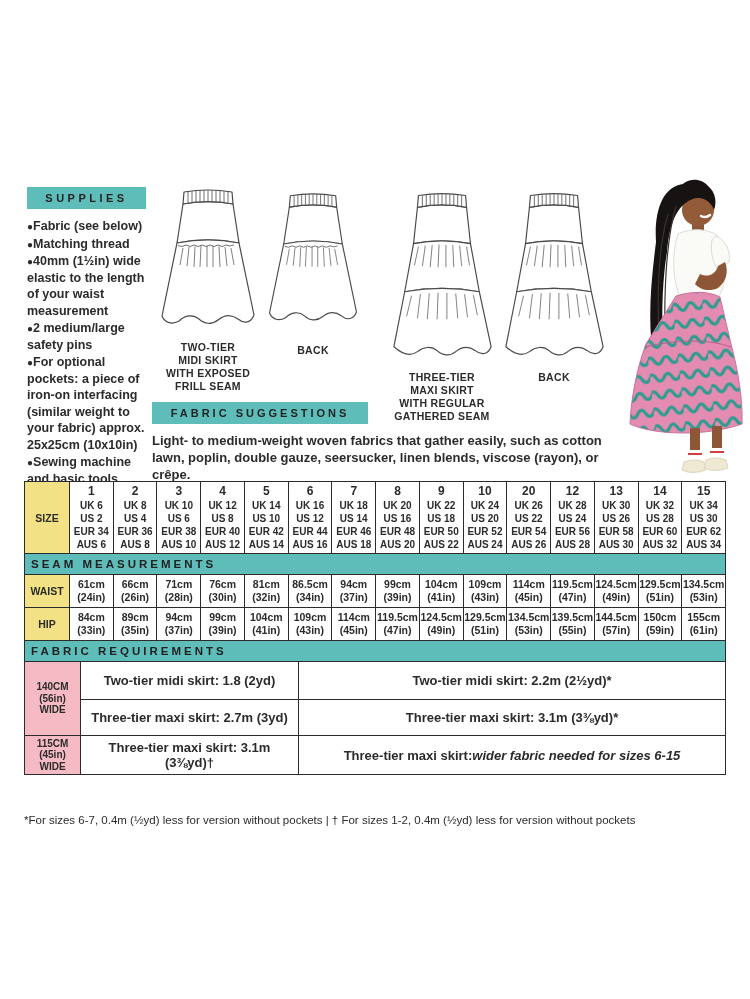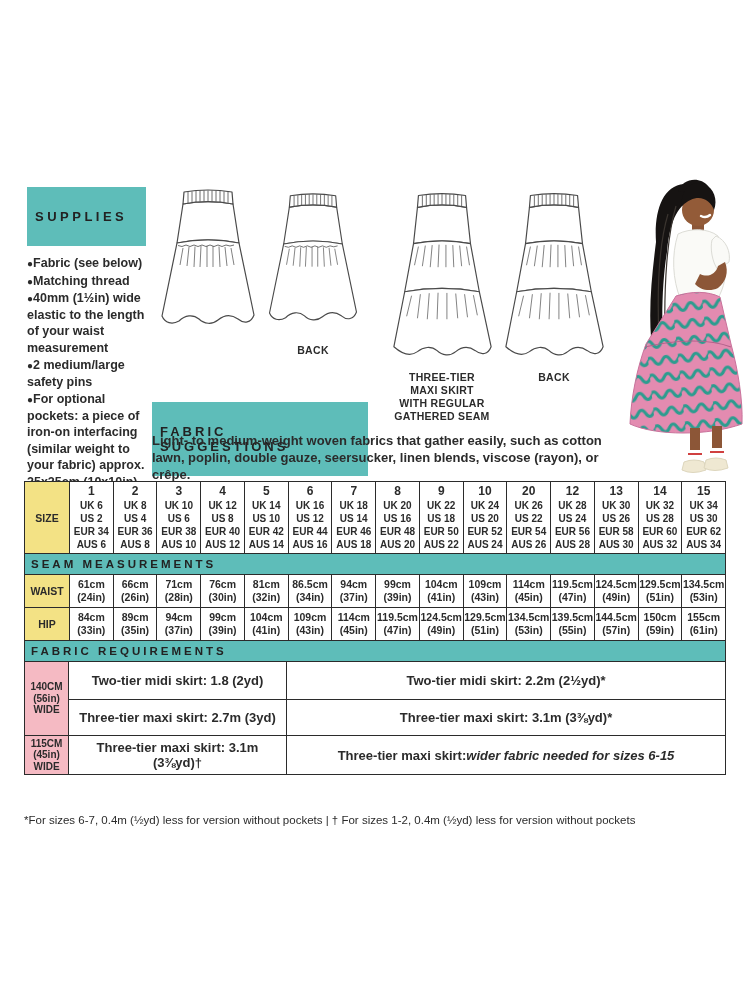--- a/index.html
+++ b/index.html
@@ -5,21 +5,21 @@
   * { margin:0; padding:0; box-sizing:border-box; }
   html,body { background:#fff; }
   .page {
     position:relative; width:750px; height:999px; margin:0 auto;
     background:#fff; overflow:hidden;
     font-family:"Liberation Sans","DejaVu Sans",sans-serif;
     color:#2b2b2b;
   }
   .banner {
     background:var(--teal,#5ebdb9); color:#222; font-weight:bold;
-    font-size:13px; letter-spacing:3.5px; padding:22px 8px; 
+    font-size:11px; letter-spacing:3.5px; padding:5px 8px; text-align:center;
   }
   
   .supplies { position:absolute; left:27px; top:187px; width:119px; }
   .supplies .banner { margin-bottom:9px; }
   .supplies-list { list-style:none; font-size:12.5px; font-weight:bold; line-height:1.32;margin-top:9px; }
   .supplies-list li { margin-bottom:1px; }
   .supplies-list li::before { content:"\25CF "; font-size:10px; }
   
   .drawing { position:absolute; }
   .drawing-label {
@@ -51,21 +51,21 @@
   }
   .hdr-row { min-height:71px; }
   .hdr-num { font-size:12px; margin-bottom:1px; }
   .hdr-lines { font-size:10px; line-height:1.3; }
   .meas-row { min-height:33px; }
   .meas-row .cell { font-size:10.5px; line-height:1.25; }
   .tbanner { border-top:1.5px solid #2b2b2b; text-align:left; letter-spacing:3px; font-size:11.5px; padding:4px 6px; }
   
   .fr-block { display:flex; border-top:1.5px solid #2b2b2b; }
   .fr-side {
-    width:44px; flex:none; background:var(--pink,#f5bac3); border-right:1.5px solid #2b2b2b;
+    width:56px; flex:none; background:var(--pink,#f5bac3); border-right:1.5px solid #2b2b2b;
     display:flex; align-items:center; justify-content:center; text-align:center;
     font-size:10px; line-height:1.15; white-space:pre-line;
   }
   .fr-main { flex:1; display:flex; flex-direction:column; }
   .fr-row { display:flex; min-height:36.5px; }
   .fr-row + .fr-row { border-top:1.5px solid #2b2b2b; }
   .fr-cell {
     display:flex; align-items:center; justify-content:center; text-align:center;
     font-size:13px; padding:4px 6px;
   }
@@ -132,20 +132,24 @@
   <svg class="drawing" style="left:261px;top:187px" width="104" height="148" viewBox="0 0 110 148">
       <use href="#g-two-tier"></use>
     </svg>
   <svg class="drawing" style="left:388px;top:189px" width="108" height="178" viewBox="0 0 110 178">
       <use href="#g-three-tier"></use>
     </svg>
   <svg class="drawing" style="left:500px;top:189px" width="108" height="178" viewBox="0 0 110 178">
       <use href="#g-three-tier"></use>
     </svg>
 
+  <div class="drawing-label" style="left:148px;top:341px;width:120px">TWO-TIER
+MIDI SKIRT
+WITH EXPOSED
+FRILL SEAM</div>
   <div class="drawing-label" style="left:261px;top:344px;width:104px">BACK</div>
   <div class="drawing-label" style="left:382px;top:371px;width:120px">THREE-TIER
 MAXI SKIRT
 WITH REGULAR
 GATHERED SEAM</div>
   <div class="drawing-label" style="left:500px;top:371px;width:108px">BACK</div>
 
   <svg class="drawing" style="left:598px;top:170px" width="152" height="312" viewBox="0 0 152 312">
     <defs>
       <pattern id="sqpat" width="30" height="17" patternUnits="userSpaceOnUse" patternTransform="rotate(-6)">

